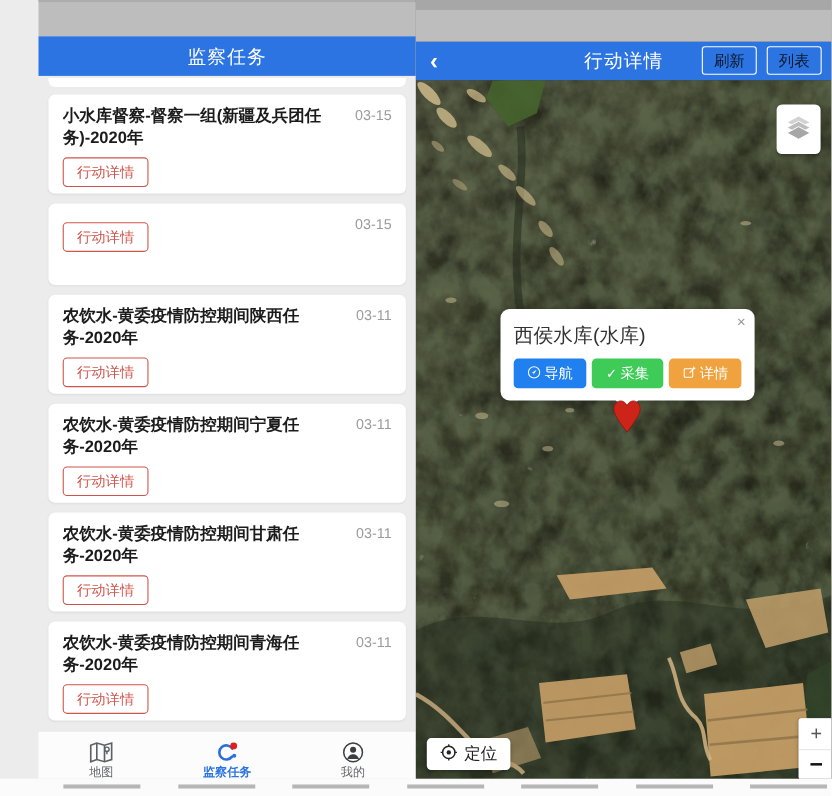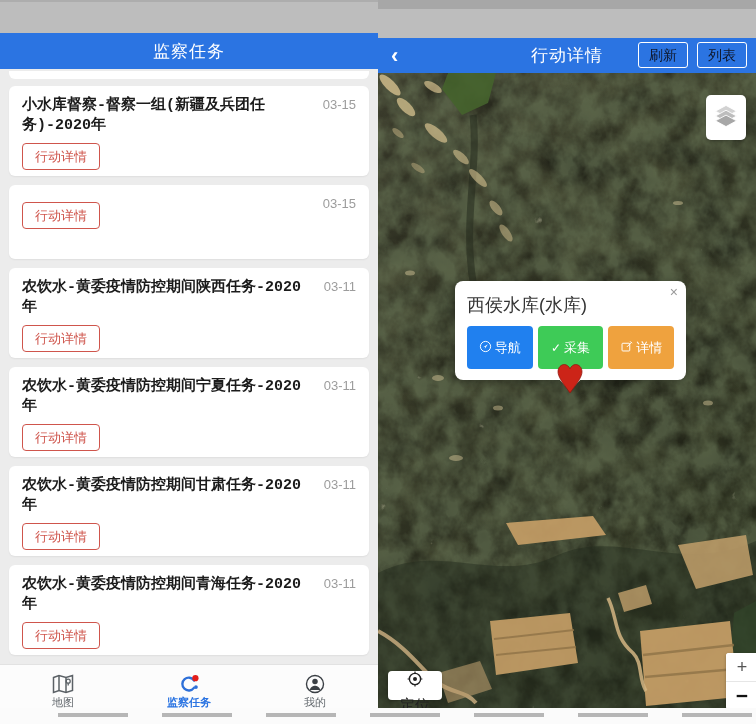--- a/index.html
+++ b/index.html
@@ -2,32 +2,32 @@
 <html><head>
 <meta charset="utf-8">
 <style>
   * { box-sizing: border-box; margin: 0; padding: 0; }
   html,body { width:756px; height:724px; overflow:hidden; background:#fff;
     font-family:"Liberation Sans", sans-serif; }
   .screen { display:flex; width:756px; height:708px; }
   .panel { position:relative; width:378px; height:708px; overflow:hidden; }
 
   
-  .panel.left { background:#ececec; display:flex; flex-direction:column; }
+  .panel.left { background:#ececec; display:flex; flex-direction:column;padding-left:35px; }
   .status-l { height:33px; background:#bdbdbd; border-top:2px solid #adadad; flex:0 0 auto; }
   .appbar { height:36px; background:#2b74e2; display:flex; align-items:center;
     justify-content:center; flex:0 0 auto; position:relative; }
   .appbar h1 { color:#fff; font-size:17px; font-weight:500; letter-spacing:1px; }
   .task-list { flex:1 1 auto; overflow:hidden; padding-top:2px; }
   .card-partial { height:8px; background:#fff; margin:0 9px 7px; border-radius:0 0 6px 6px; }
   .card { position:relative; background:#fff; border-radius:6px; margin:0 9px 9px;
     padding:10px 13px; height:90px; box-shadow:0 1px 2px rgba(0,0,0,.06); }
   .card.single { height:74px; }
   .card-title { font-size:15px; font-weight:bold; color:#1b1b1b; line-height:20px;
-    padding-right:52px; height:40px; overflow:hidden;font-family:Liberation Mono, monospace; }
+    padding-right:52px; height:40px; overflow:hidden; }
   .card.single .card-title { height:20px; }
   .card-date { position:absolute; top:11px; right:13px; font-size:13px; color:#9c9c9c; }
   .detail-btn { margin-top:7px; display:inline-block; background:#fff; color:#cf554c;
     border:1px solid #cf554c; border-radius:4px; font-size:13px; padding:5px 12px;
     line-height:15px; cursor:pointer; font-family:inherit; }
 
   .tabbar { flex:0 0 auto; height:44px; background:#fcfcfc; border-top:1px solid #e2e2e2;
     display:flex; align-items:stretch; }
   .tab { flex:1; display:flex; flex-direction:column; align-items:center;
     justify-content:flex-end; gap:1px; cursor:pointer; }
@@ -56,37 +56,37 @@
   .layers-btn { position:absolute; top:22px; right:10px; width:40px; height:45px;
     background:#fff; border:none; border-radius:5px; display:flex; align-items:center;
     justify-content:center; cursor:pointer; box-shadow:0 1px 3px rgba(0,0,0,.25); }
 
   .popup { position:absolute; left:77px; top:208px; width:231px; background:#fff;
     border-radius:8px; box-shadow:0 2px 10px rgba(0,0,0,.35); padding:10px 12px 11px; }
   .popup-close { position:absolute; top:3px; right:8px; color:#9a9a9a; font-size:14px;
     cursor:pointer; line-height:16px; }
   .popup-title { font-size:18px; color:#333; margin:2px 0 9px; }
   .popup-btns { display:flex; gap:5px; }
-  .p-btn { flex:1; height:43px; border:none; border-radius:4px; color:#fff;
+  .p-btn { flex:1; height:27px; border:none; border-radius:4px; color:#fff;
     font-size:13px; display:flex; align-items:center; justify-content:center; gap:3px;
     cursor:pointer; font-family:inherit; }
   .p-btn.blue { background:#2080ef; }
   .p-btn.green { background:#3ecb57; }
   .p-btn.orange { background:#efa23e; }
   .p-btn .chk { font-size:12px; line-height:1; }
   .popup-arrow { position:absolute; left:104px; bottom:-11px; width:0; height:0;
     border-left:11px solid transparent; border-right:11px solid transparent;
     border-top:12px solid #fff; }
 
   .pin { position:absolute; left:177px; top:288px; cursor:pointer; }
 
   .locate-btn { position:absolute; left:10px; top:598px; height:29px; background:#fff;
     border:none; border-radius:4px; display:flex; align-items:center; gap:6px;
     padding:0 12px; cursor:pointer; box-shadow:0 1px 3px rgba(0,0,0,.25);
-    font-family:inherit;flex-direction:column; }
+    font-family:inherit; }
   .locate-btn .l-label { font-size:15px; color:#222; }
 
   .zoom-ctl { position:absolute; right:-2px; top:580px; width:32px; background:#fff;
     border-radius:3px 0 0 3px; box-shadow:0 1px 3px rgba(0,0,0,.3); overflow:hidden; }
   .zoom-ctl button { display:block; width:100%; height:28px; background:#fff; border:none;
     cursor:pointer; font-size:18px; color:#555; line-height:1; font-family:inherit; }
   .zoom-ctl button + button { border-top:1px solid #e6e6e6; font-size:21px; color:#111;
     font-weight:bold; }
 
   

